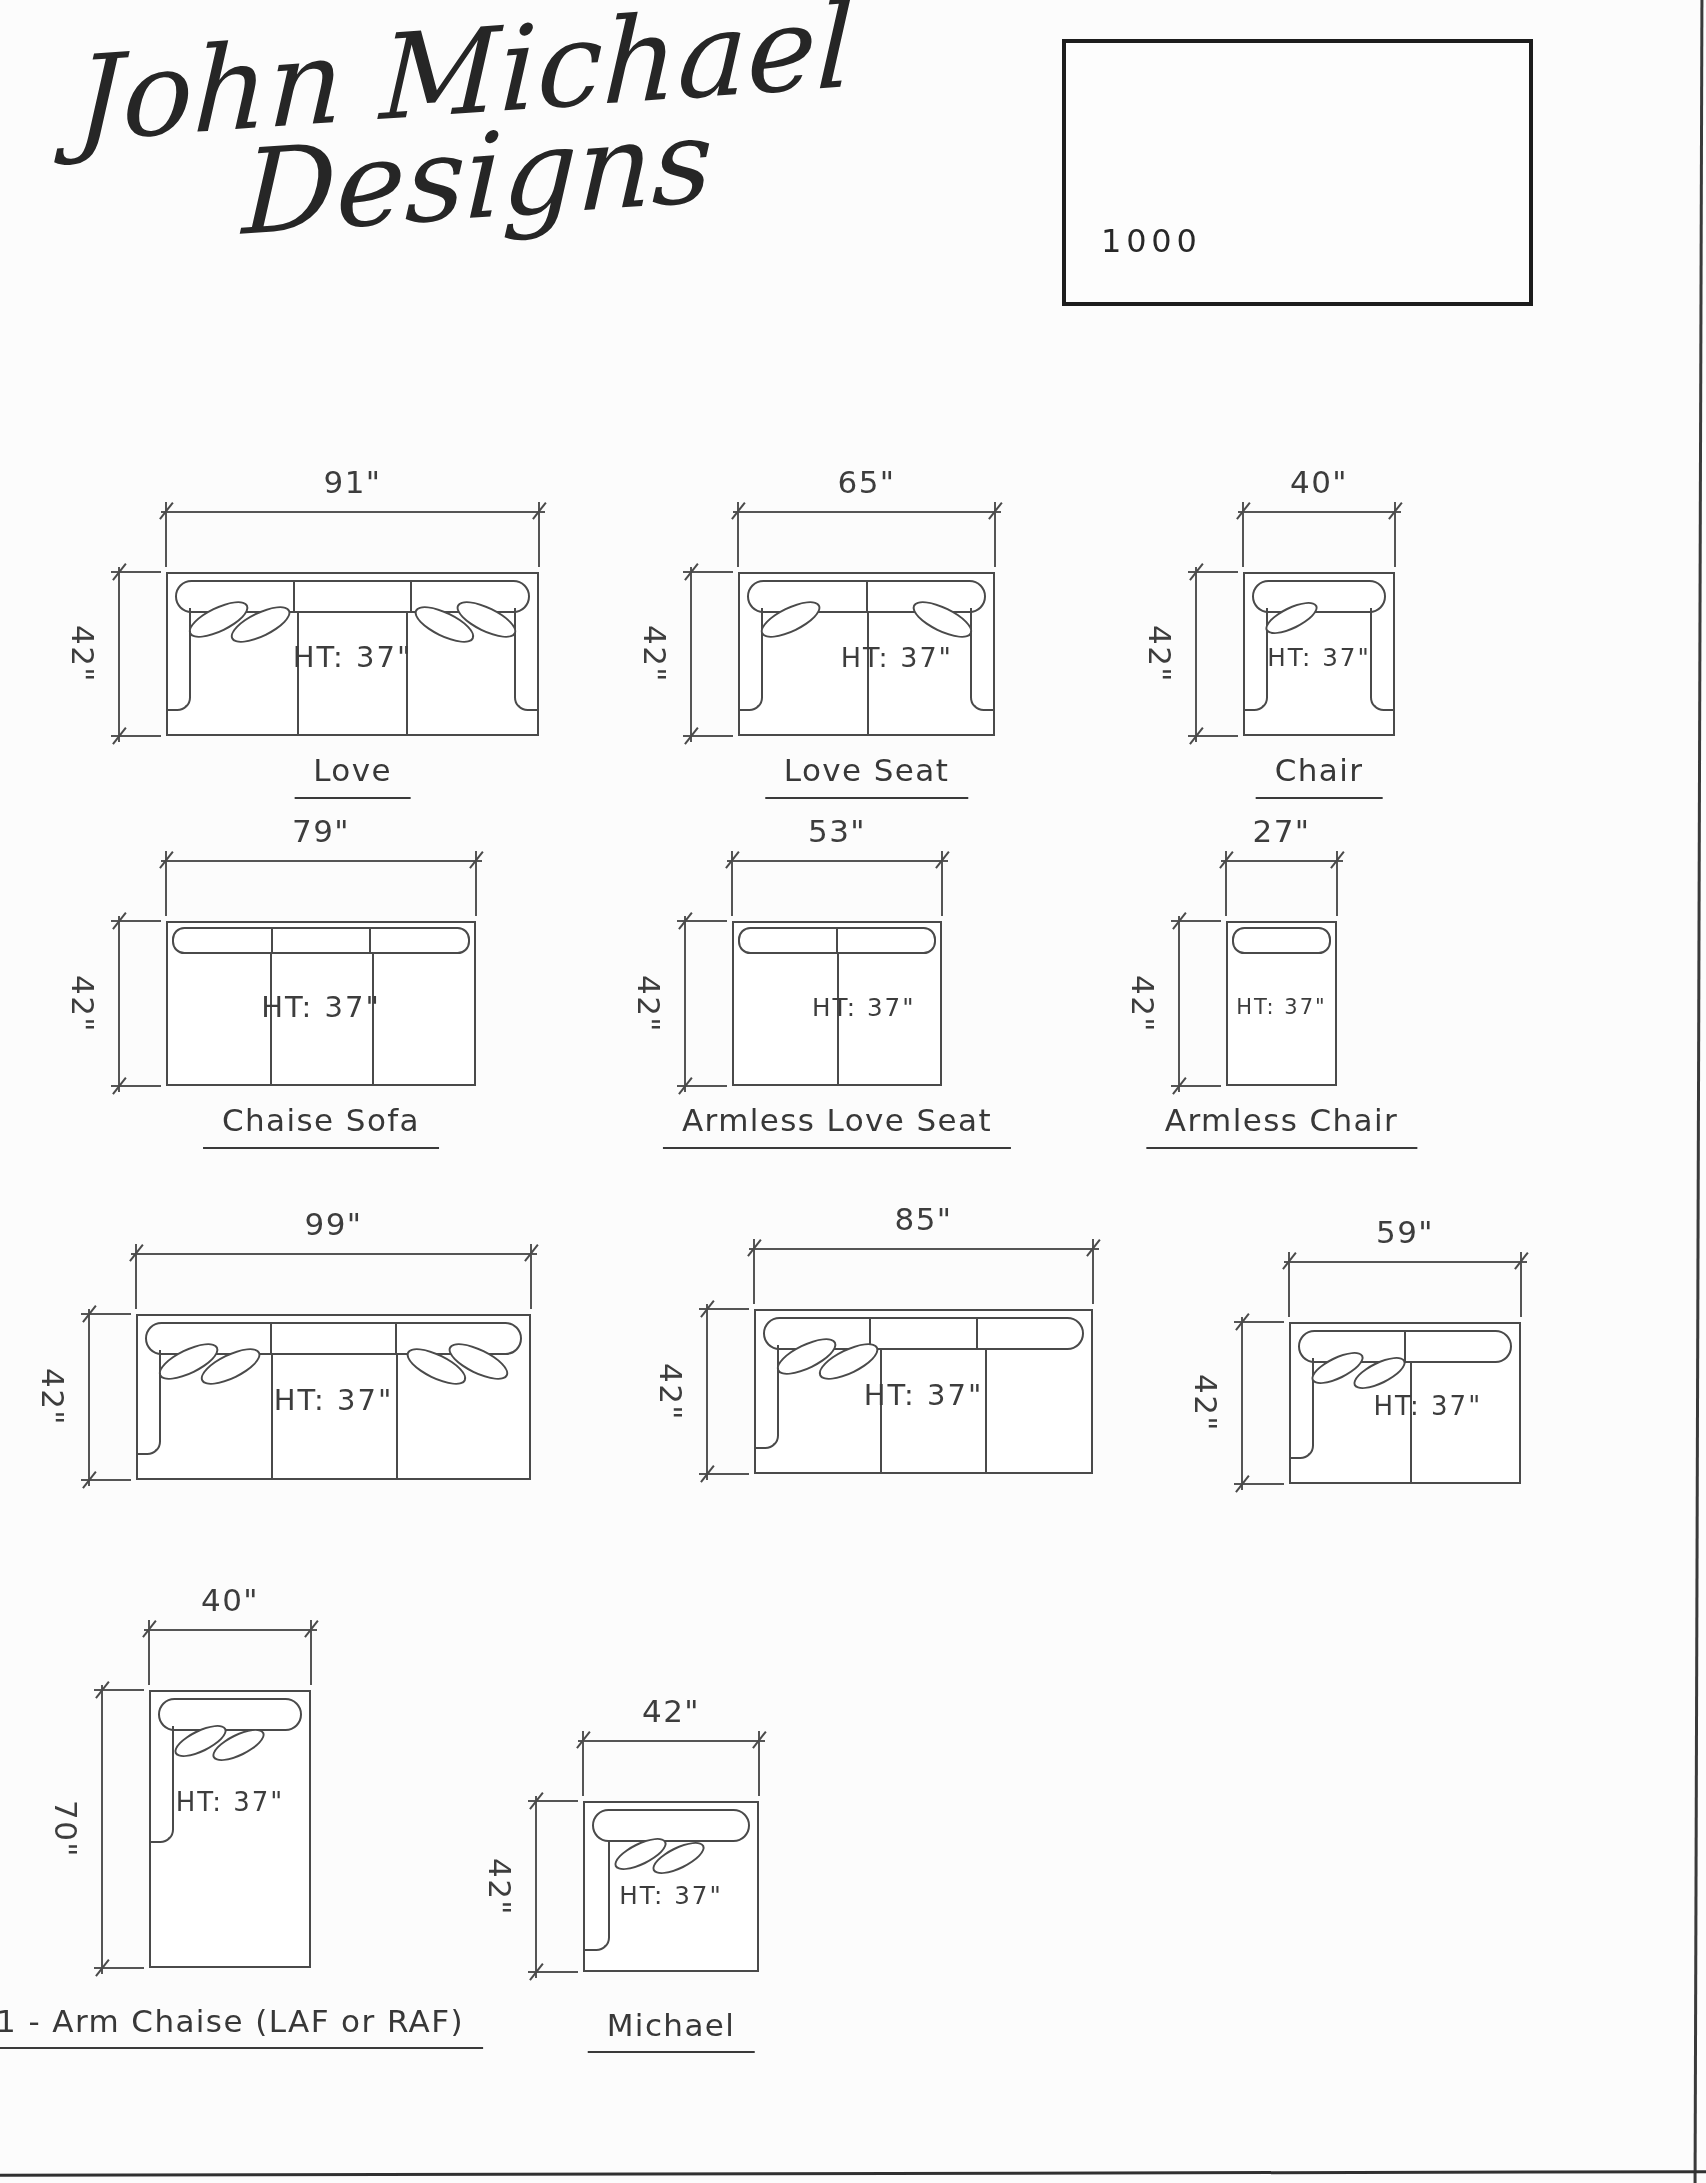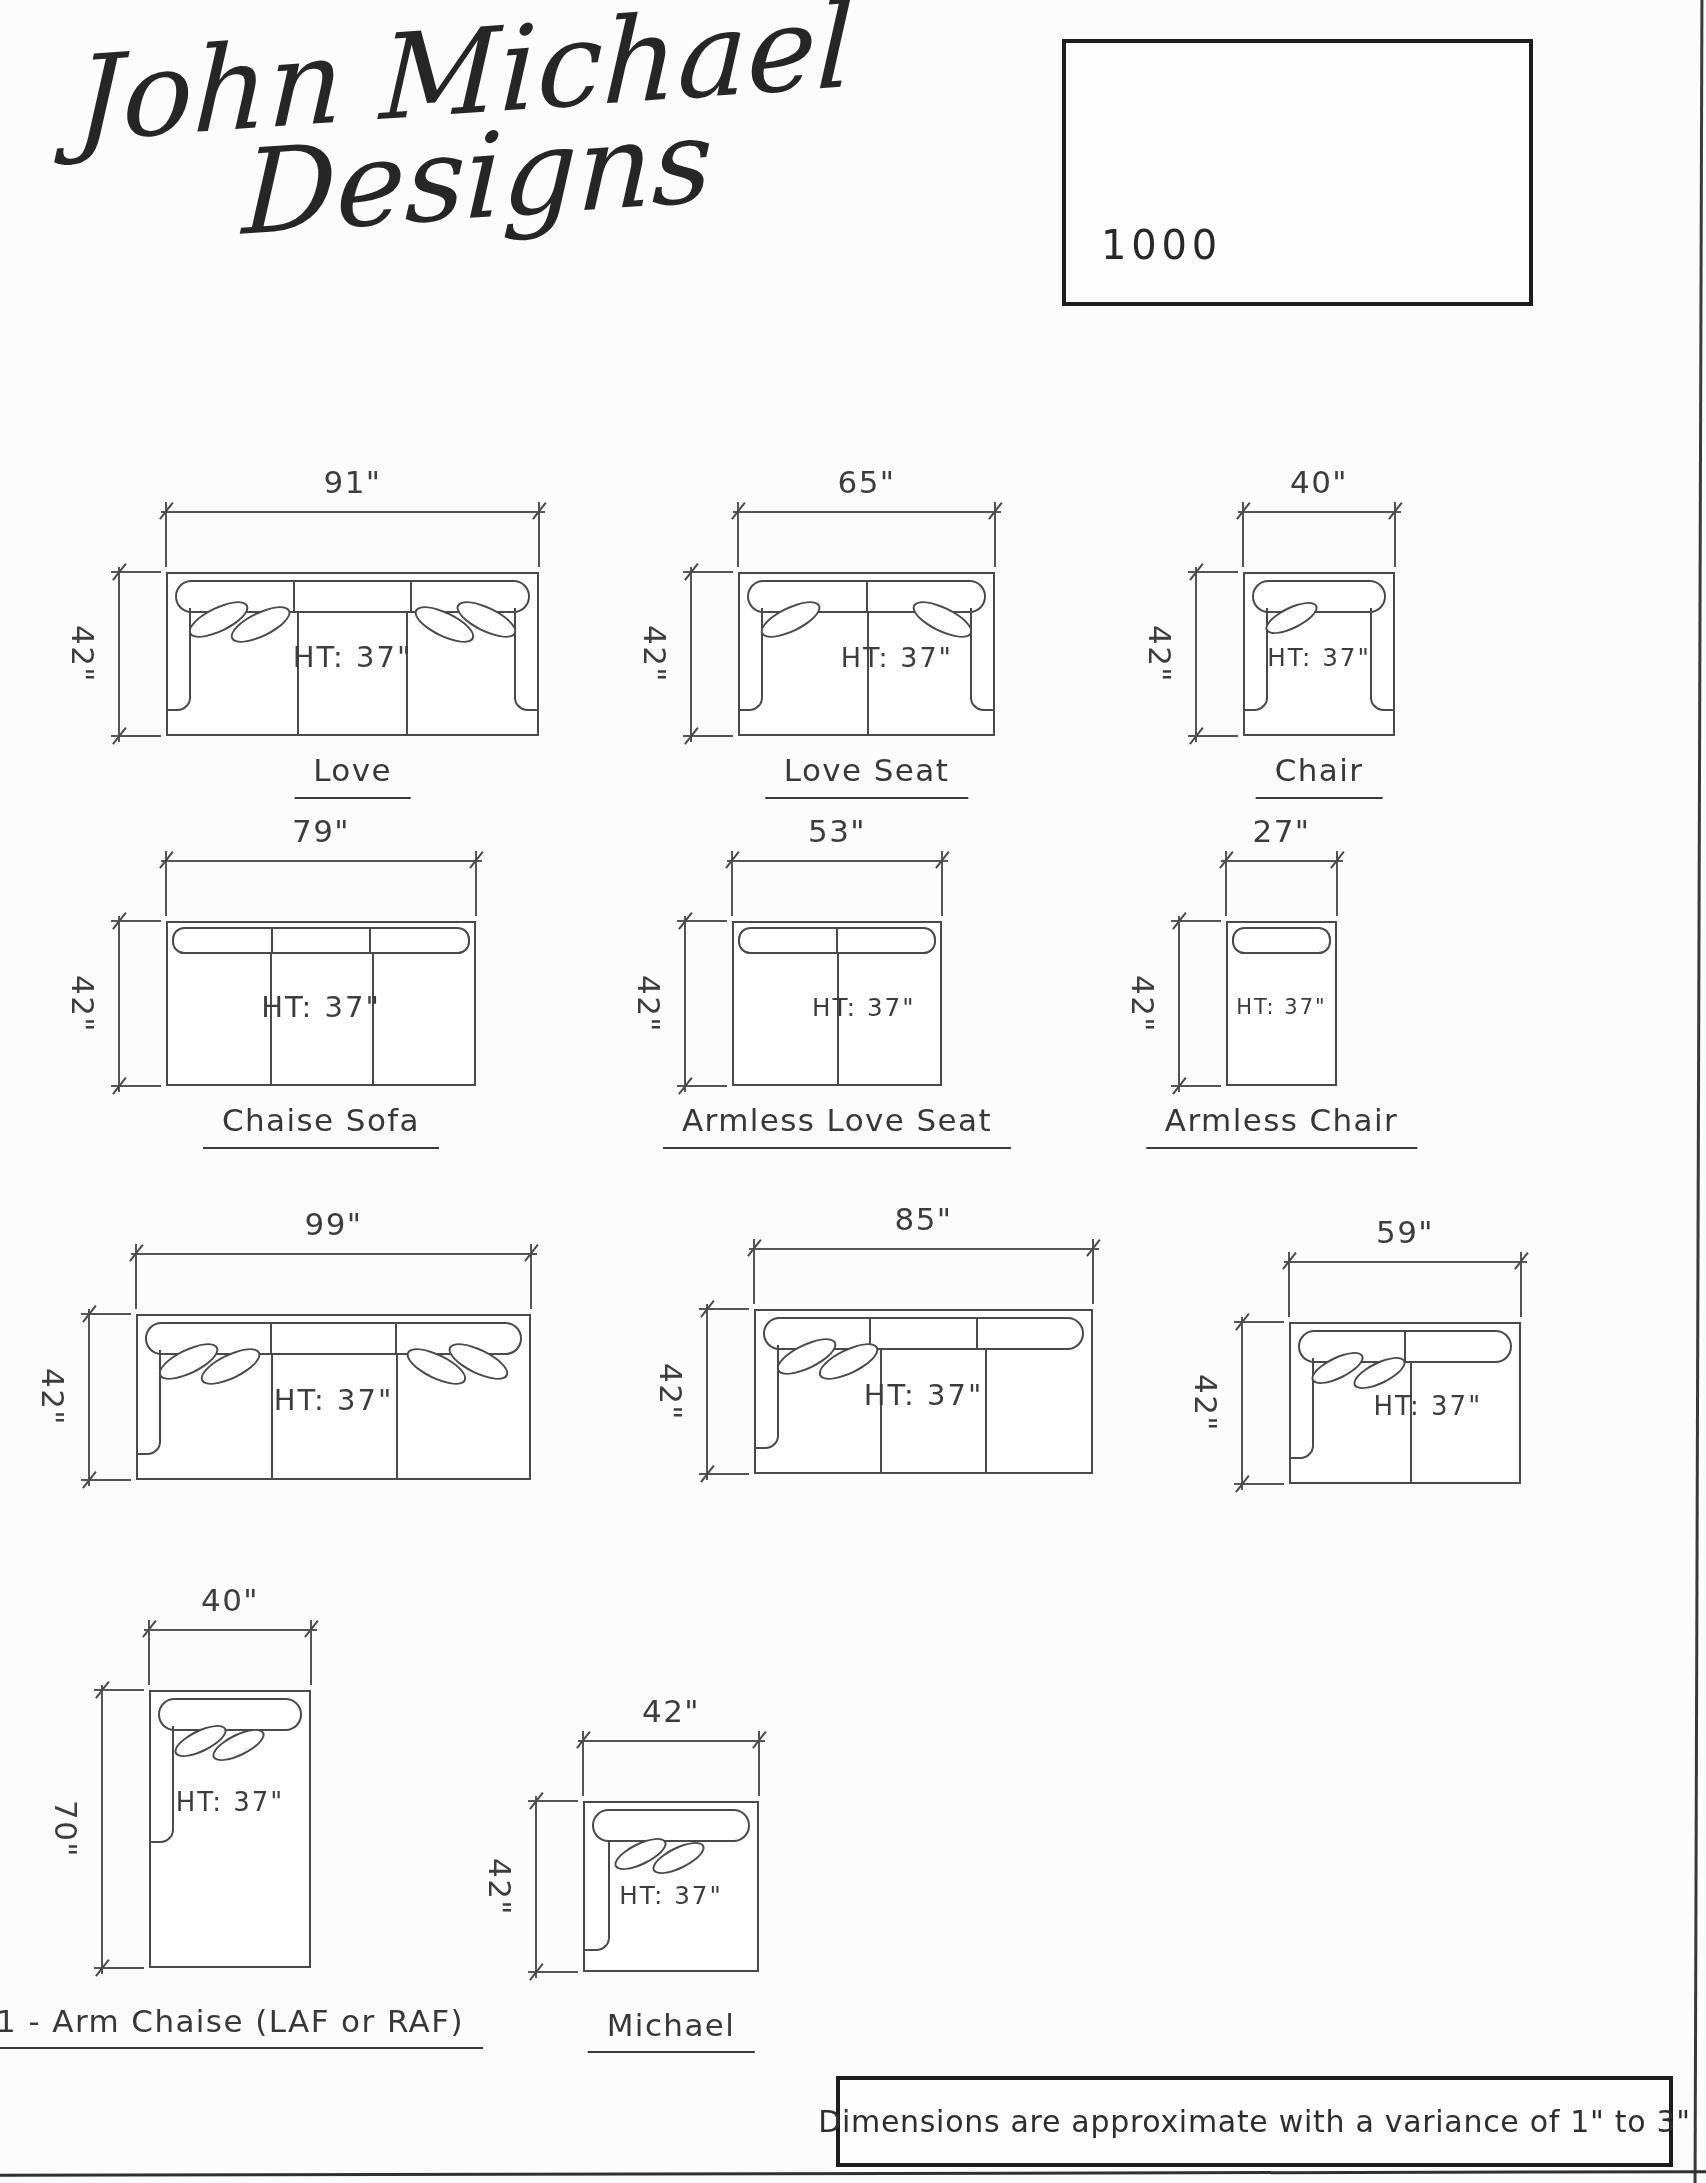--- a/index.html
+++ b/index.html
@@ -11,21 +11,21 @@
   .logo{position:absolute;left:72px;top:12.3px;width:703px;height:307px;
         font-family:"DejaVu Serif", serif;font-style:italic;color:#262626;
         transform:rotate(-4deg) skewX(-6deg);}
   .logo-line1{font-size:117px;white-space:nowrap;line-height:1.1;}
   .logo-line2{font-size:117px;white-space:nowrap;line-height:1.0;margin-left:171px;margin-top:-19px;}
 
   
   .series-box{position:absolute;left:1062px;top:39px;width:471px;height:267px;
               border:4.1px solid #1d1d1d;background:#fdfdfd;}
   .series-title{position:absolute;left:31px;top:30px;font-size:55px;letter-spacing:3.4px;color:#282828;white-space:nowrap;}
-  .series-model{position:absolute;left:35px;top:179px;font-size:40px;letter-spacing:4.8px;color:#282828;}
+  .series-model{position:absolute;left:35px;top:179px;font-size:32px;letter-spacing:4.8px;color:#282828;}
 
   
   .diagram{position:absolute;}
   .furn{position:absolute;inset:0;border:2.7px solid #4a4a4a;background:#fff;}
 
   
   .wline{position:absolute;left:-5.5px;right:-5.5px;top:-61px;height:2px;background:#555;}
   .wext{position:absolute;width:2px;top:-70px;height:65px;background:#555;}
   .wext.l{left:-1.4px}.wext.r{right:-1.4px}
   .wtick{position:absolute;width:20.5px;height:2px;top:-62px;background:#4a4a4a;transform:rotate(-52deg);}
@@ -415,21 +415,18 @@
         <div class="cushion"></div>
       </div>
       <div class="arm-l"></div>
       <div class="pil pl1"></div>
       <div class="pil pl2"></div>
       <div class="ht">HT: 37"</div>
     </div>
     <div class="fname">Michael</div>
   </div>
 
-  <div class="footer-box">
-    <div class="footer-text">Dimensions are approximate with a variance of 1" to 3"</div>
-  </div>
 
   <div class="scan-v"></div>
   <div class="scan-h"></div>
 
 </div>
 
 
 </body></html>

